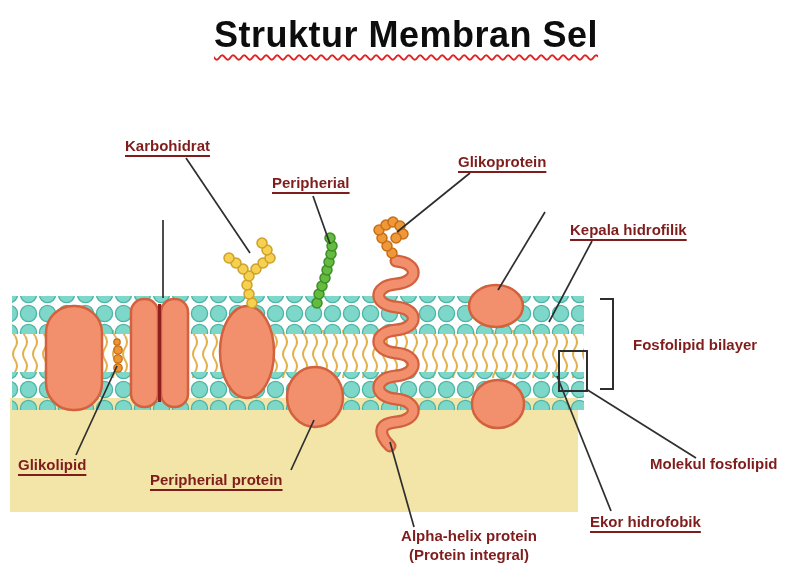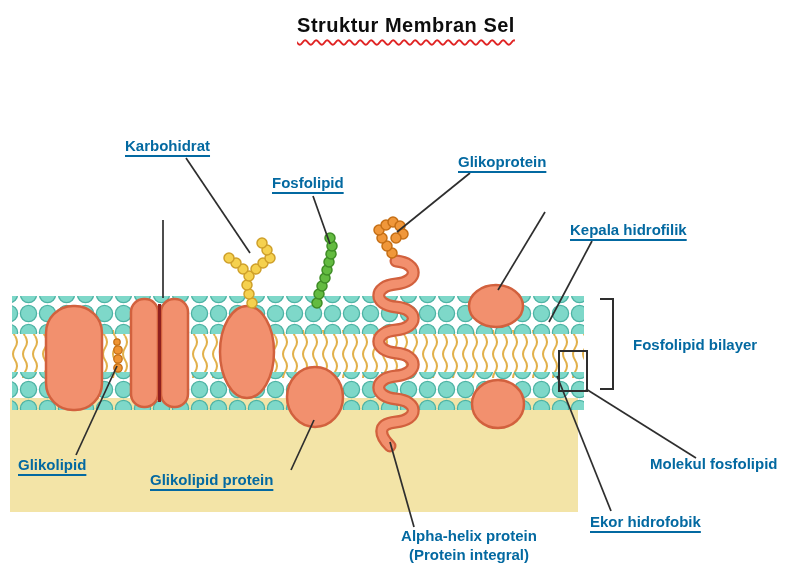--- a/index.html
+++ b/index.html
@@ -2,29 +2,29 @@
 <html><head>
 <meta charset="utf-8">
 <style>
   html,body{margin:0;padding:0;background:#ffffff;}
   #stage{
     position:relative;width:812px;height:583px;background:#ffffff;
     font-family:"Liberation Sans", sans-serif;overflow:hidden;
   }
   .title{
     position:absolute;top:14px;left:0;right:0;text-align:center;
-    font-size:20px;font-weight:800;color:#0d0d0d;letter-spacing:.5px;
+    font-size:36px;font-weight:800;color:#0d0d0d;letter-spacing:.5px;
   }
   .title .wavy{
     text-decoration:underline wavy #e02424;
     text-decoration-thickness:2px;
     text-underline-offset:7px;
   }
   .label{
-    position:absolute;font-weight:700;font-size:15px;color:#0369a1;
+    position:absolute;font-weight:700;font-size:15px;color:#7f1d1d;
     white-space:nowrap;line-height:1.25;
   }
   .ul{
     text-decoration:underline;
     text-decoration-thickness:1.5px;
     text-underline-offset:4px;
   }
   .center{text-align:center;}
   .it{font-style:italic;}
   .gap{margin-left:5px;}
@@ -143,33 +143,33 @@
 
     <rect x="559" y="351" width="28" height="40" fill="none" stroke="#2e2e2e" stroke-width="2"></rect>
   </svg>
 
   <div class="title">
     <span class="wavy">Struktur Membran Sel</span>
   </div>
 
   <div class="label ul" style="left:125px;top:137px;">Karbohidrat</div>
 
-  <div class="label ul" style="left:272px;top:174px;">Fosfolipid</div>
+  <div class="label ul" style="left:272px;top:174px;">Peripherial</div>
 
   <div class="label ul" style="left:458px;top:153px;">Glikoprotein</div>
 
 
 
   <div class="label ul" style="left:570px;top:221px;">Kepala hidrofilik</div>
 
   <div class="label" style="left:633px;top:336px;">Fosfolipid bilayer</div>
 
   <div class="label ul" style="left:18px;top:456px;">Glikolipid</div>
 
-  <div class="label ul" style="left:150px;top:471px;">Glikolipid protein</div>
+  <div class="label ul" style="left:150px;top:471px;">Peripherial protein</div>
 
 
   <div class="label" style="left:650px;top:455px;">Molekul fosfolipid</div>
 
   <div class="label ul" style="left:590px;top:513px;">Ekor hidrofobik</div>
 
   <div class="label center" style="left:393px;top:527px;width:152px;">
     <div>Alpha-helix protein</div>
     <div>(Protein integral)</div>
   </div>

